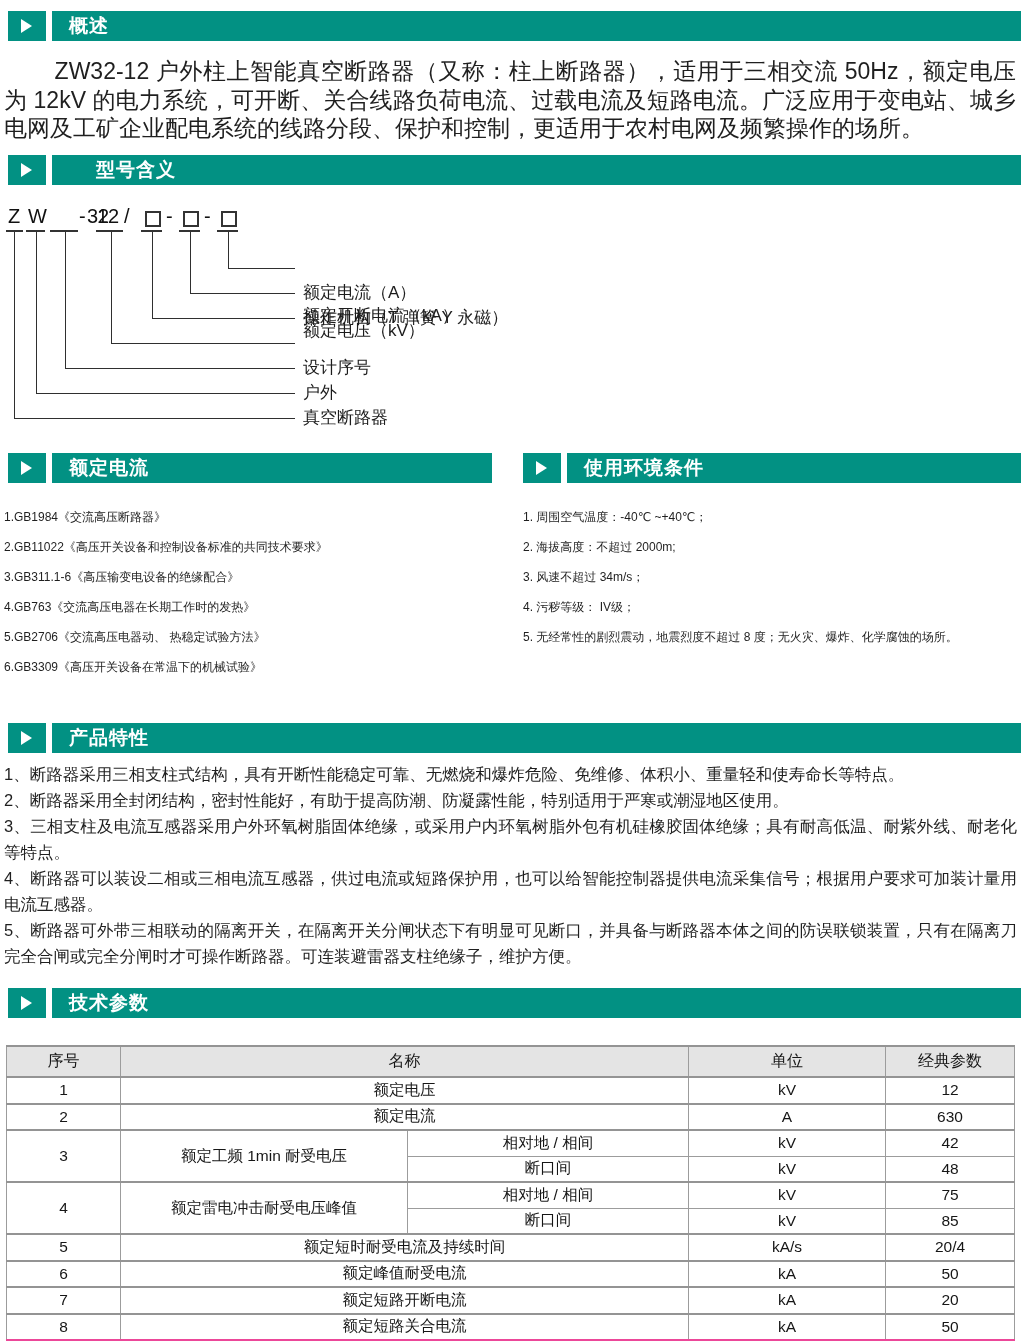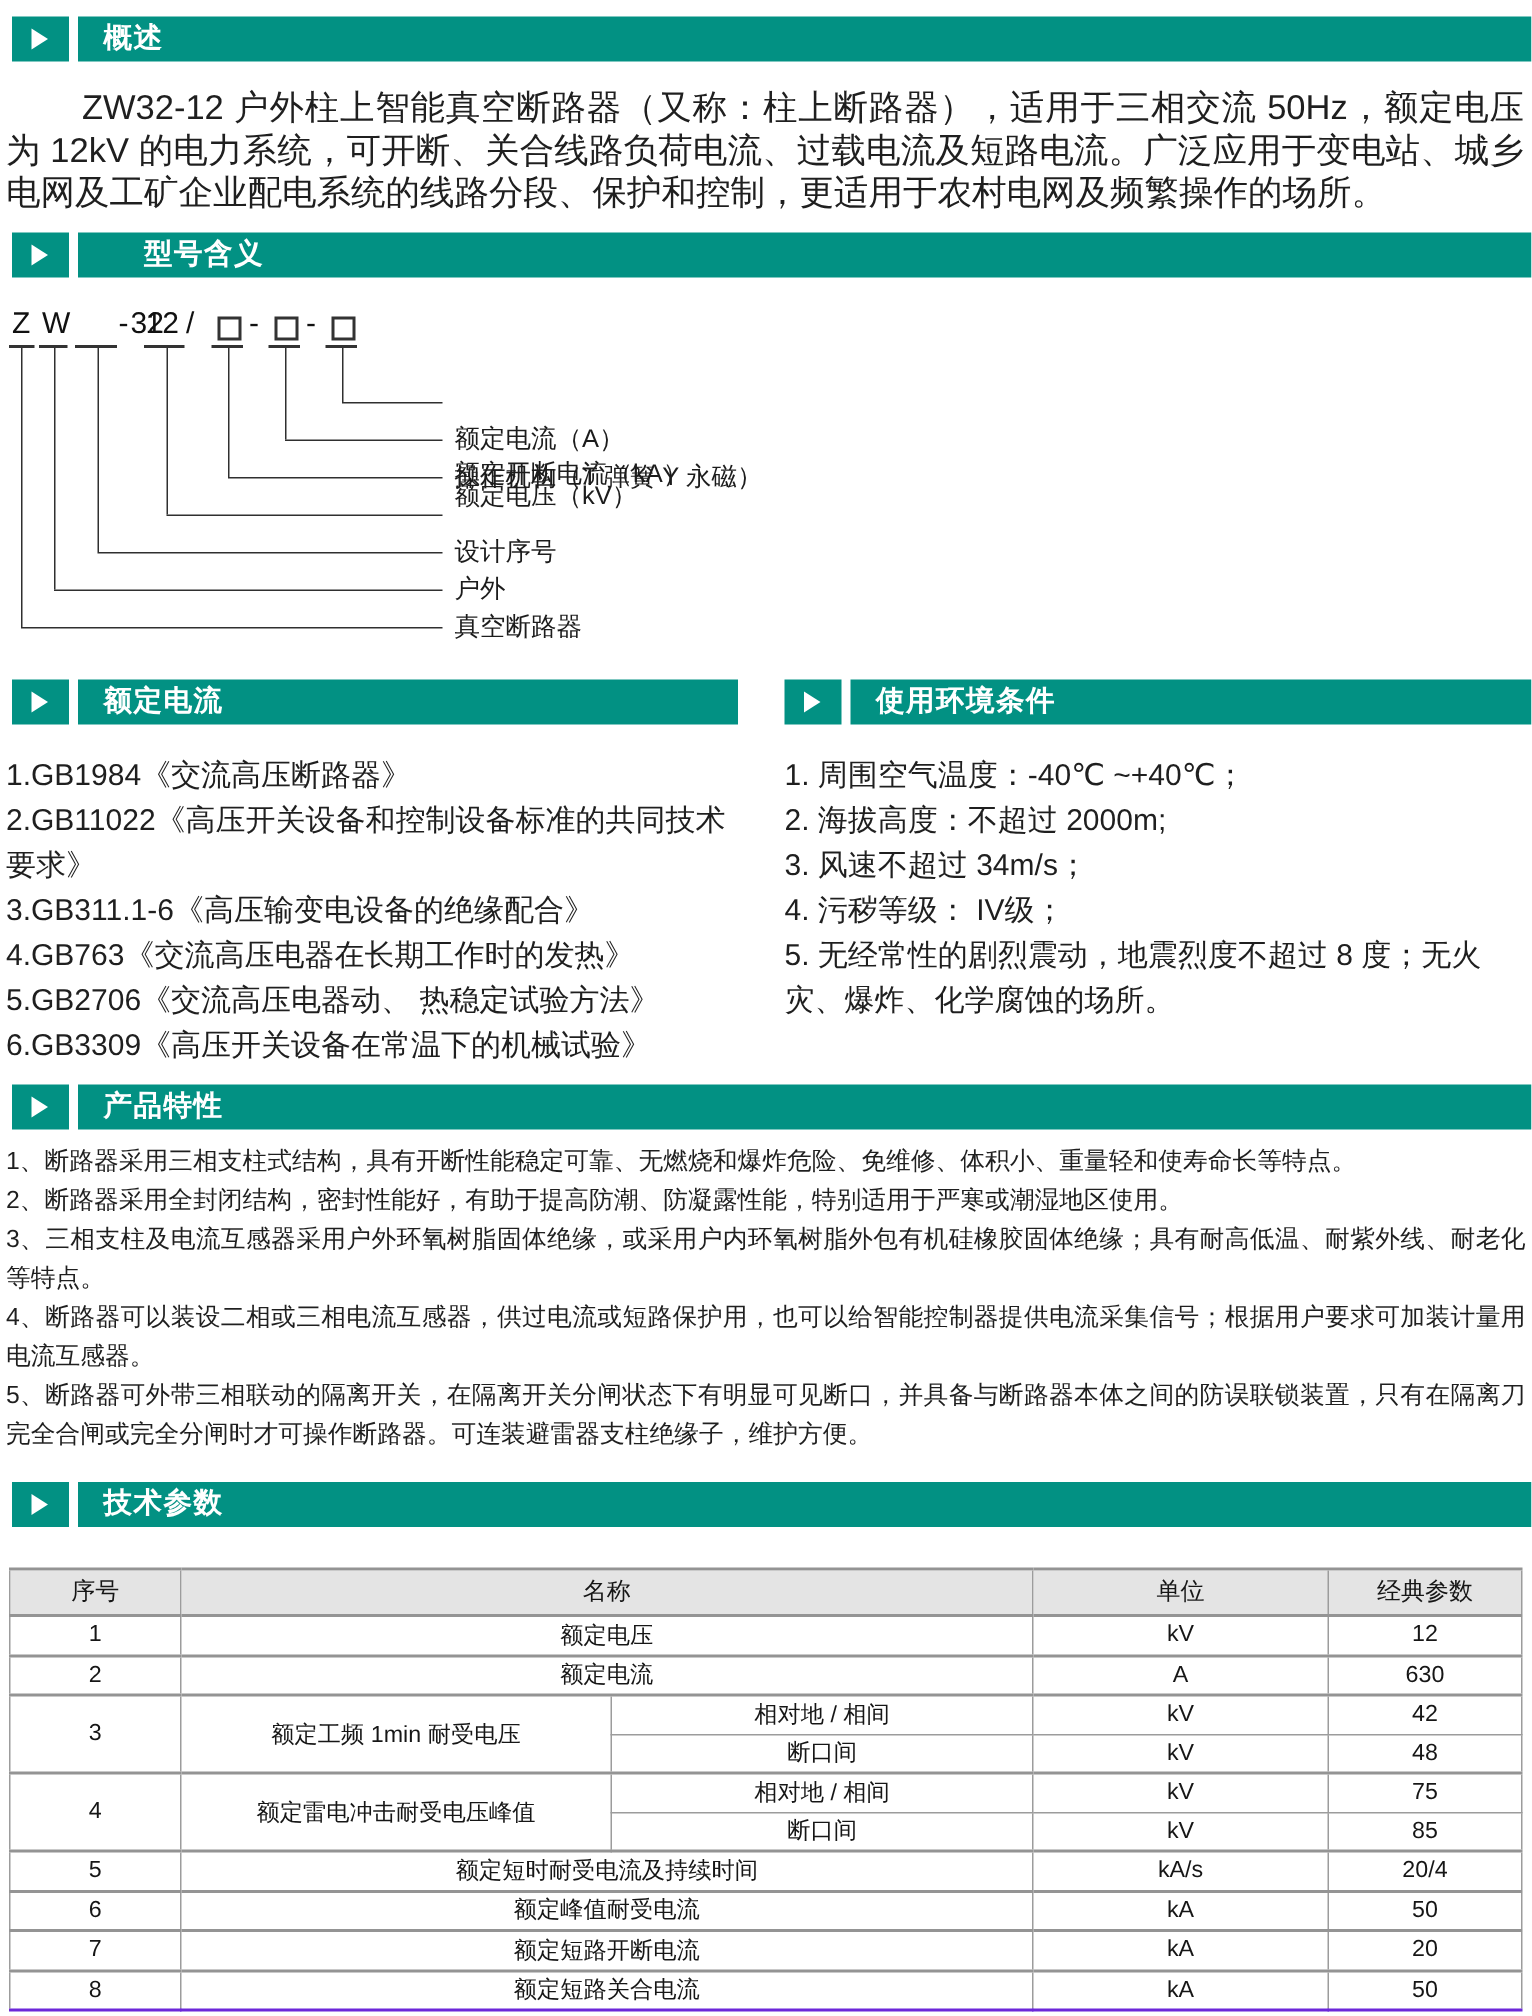--- a/index.html
+++ b/index.html
@@ -9,38 +9,38 @@
     color:#1f1f1f;overflow:hidden;
   }
   
   .sec-sq{position:absolute;width:38px;height:30px;background:#029183;}
   .sec-sq .tri{position:absolute;left:13px;top:8px;width:0;height:0;
     border-left:11px solid #fff;border-top:7px solid transparent;border-bottom:7px solid transparent;}
   .sec-bar{position:absolute;height:30px;background:#029183;color:#fff;
     font-size:19px;font-weight:bold;line-height:30px;padding-left:17px;letter-spacing:1px;box-sizing:border-box;}
   
   .para{position:absolute;font-size:23px;line-height:28.5px;text-align:justify;}
-  .list{position:absolute;font-size:20px;line-height:30px;}
+  .list{position:absolute;font-size:12px;line-height:30px;}
   .feat{position:absolute;font-size:16.5px;line-height:26px;text-align:justify;}
   
   .mchar{position:absolute;font-size:20px;font-weight:500;line-height:22px;color:#111;}
   .mbox{position:absolute;width:12px;height:12px;border:2px solid #333;background:#fff;}
   .mu{position:absolute;height:2px;background:#333;}
   .vl{position:absolute;width:1px;background:#2f2f2f;}
   .hl{position:absolute;height:1px;background:#2f2f2f;}
   .mlabel{position:absolute;left:303px;font-size:17px;line-height:22px;color:#1c1c1c;}
   
   table.tech{position:absolute;left:6px;top:1045px;width:1008px;border-collapse:collapse;
     font-size:15.5px;color:#161616;table-layout:fixed;}
   table.tech th,table.tech td{border:1px solid #9c9c9c;border-top:2px solid #949494;
     text-align:center;padding:0;overflow:hidden;white-space:nowrap;}
   table.tech th{background:#e4e4e4;height:29px;font-weight:500;font-size:16px;}
   table.tech td{height:24.5px;background:#fff;}
   table.tech tr.sub td{border-top:1px solid #b5b5b5;}
-  table.tech{border-top:2px solid #8a8a8a;border-bottom:2px solid #6d28d9;}
+  table.tech{border-top:2px solid #8a8a8a;border-bottom:2px solid #ec4899;}
 </style>
 </head>
 <body>
 
 <div class="sec-sq" style="left:8px;top:11px;">
     <div class="tri"></div>
   </div>
 <div class="sec-bar" style="left:52px;top:11px;right:0;">概述</div>
 
 <div class="para" style="left:4px;top:57px;width:1012px;text-indent:2.2em;">ZW32-12 户外柱上智能真空断路器（又称：柱上断路器），适用于三相交流 50Hz，额定电压为 12kV 的电力系统，可开断、关合线路负荷电流、过载电流及短路电流。广泛应用于变电站、城乡电网及工矿企业配电系统的线路分段、保护和控制，更适用于农村电网及频繁操作的场所。</div>

